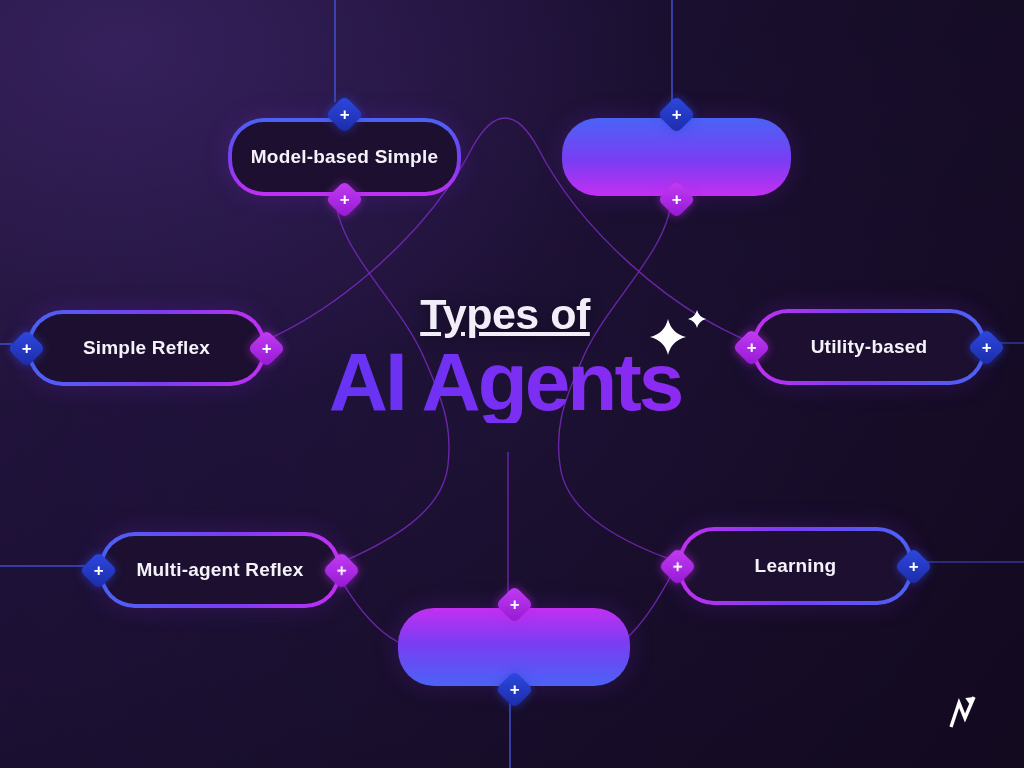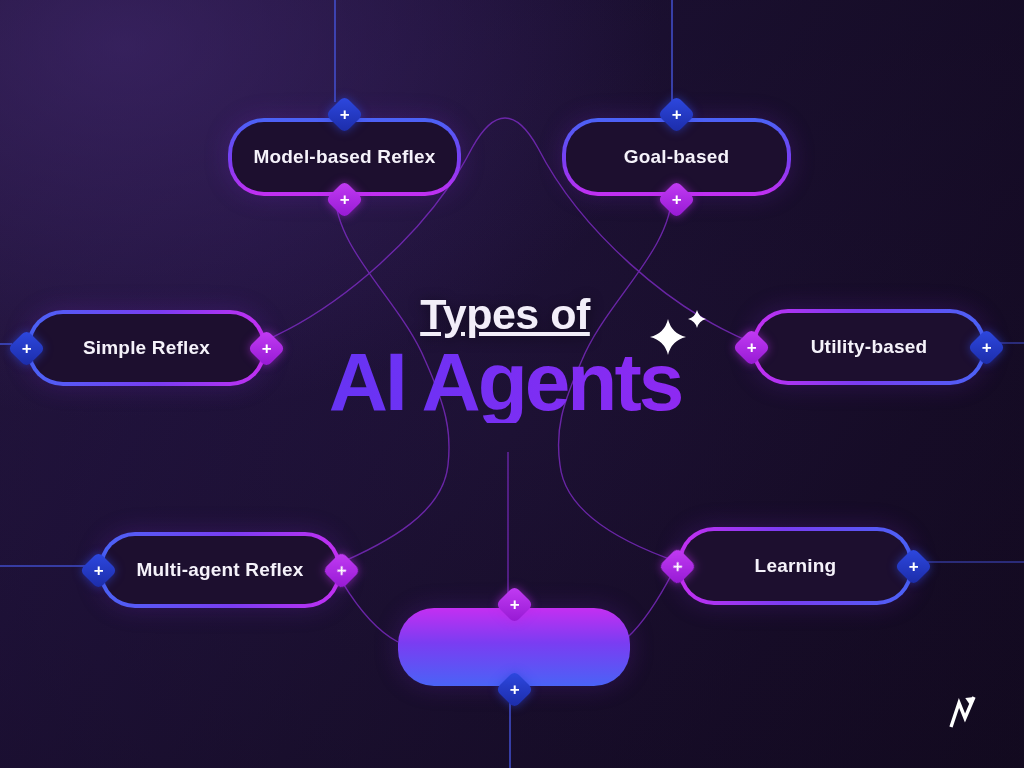--- a/index.html
+++ b/index.html
@@ -99,34 +99,31 @@
   </svg>
 
   <div class="pill grad-v" id="node-model">
     <div class="diamond blue pos-top">
       <span class="plus">+</span>
     </div>
     <div class="diamond magenta pos-bottom">
       <span class="plus">+</span>
     </div>
     <div class="inner">
-        <span class="label">Model-based Reflex</span>
+        <span class="label">Model-based Simple</span>
       </div>
   </div>
 
   <div class="pill grad-v" id="node-goal">
     <div class="diamond blue pos-top">
       <span class="plus">+</span>
     </div>
     <div class="diamond magenta pos-bottom">
       <span class="plus">+</span>
     </div>
-    <div class="inner">
-        <span class="label">Goal-based</span>
-      </div>
   </div>
 
   <div class="pill grad-h" id="node-simple">
     <div class="diamond blue pos-left">
       <span class="plus">+</span>
     </div>
     <div class="diamond magenta pos-right">
       <span class="plus">+</span>
     </div>
     <div class="inner">

